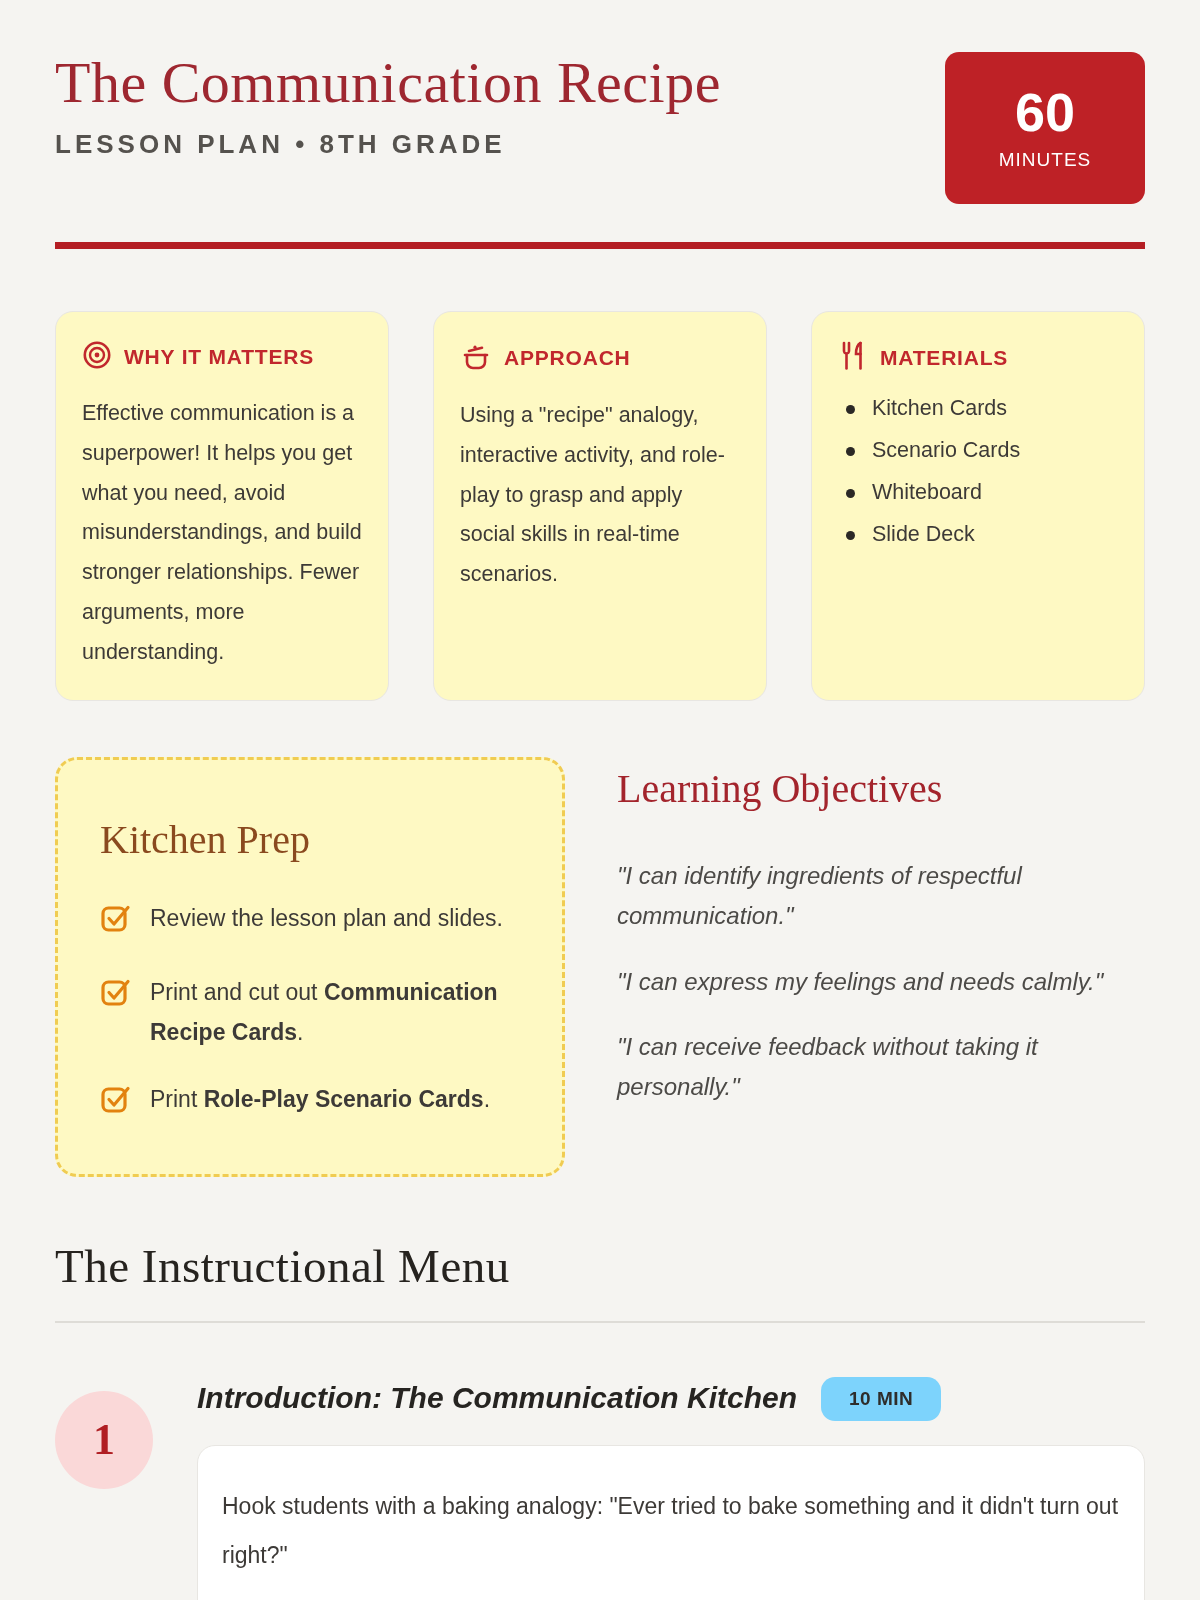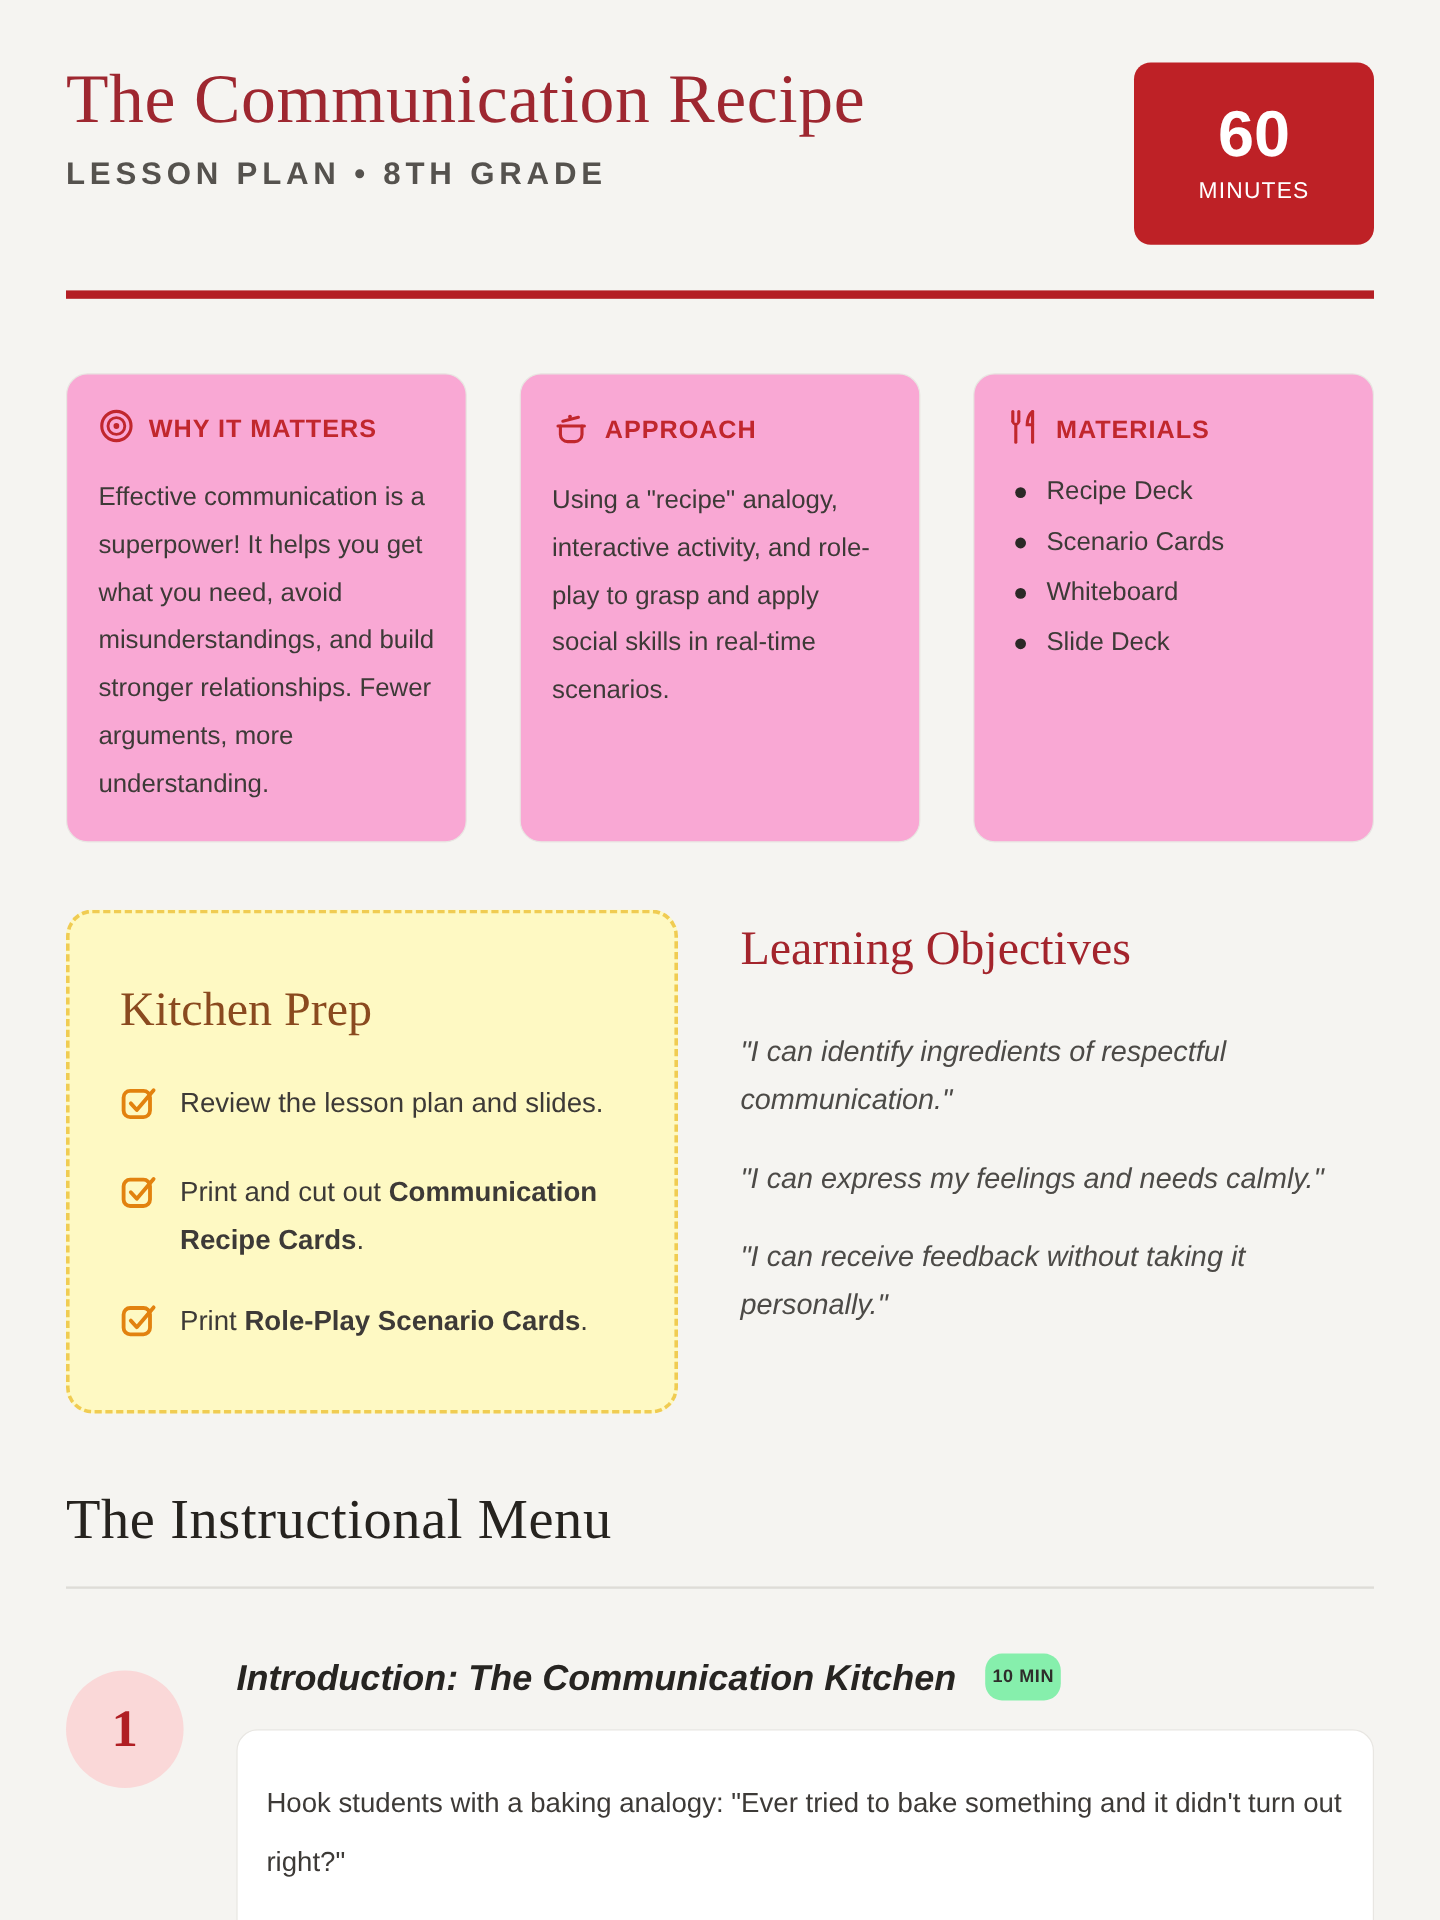--- a/index.html
+++ b/index.html
@@ -42,21 +42,21 @@
     justify-content: center;
   }
   .duration-badge .num { font-size: 54px; font-weight: 700; line-height: 1; }
   .duration-badge .unit { font-size: 19px; letter-spacing: 1px; margin-top: 10px; }
 
   .red-rule { height: 7px; background: #B41E24; border: none; margin-top: 38px; }
 
   
   .cards { display: grid; grid-template-columns: repeat(3, 1fr); gap: 44px; margin-top: 62px; }
   .card {
-    background: #f9a8d4;
+    background: #fef9c3;
     border: 1px solid #E8E6E2;
     border-radius: 18px;
     padding: 28px 26px;
   }
   .card-head { display: flex; align-items: center; gap: 12px; margin-bottom: 20px; }
   .card-head .ttl {
     color: #C1272D; font-weight: 700; font-size: 21px; letter-spacing: 0.8px;
   }
   .card-head svg { flex-shrink: 0; }
   .card-body { font-size: 21.5px; line-height: 1.85; color: #3D3A37; }
@@ -122,23 +122,23 @@
   }
   .step-num span {
     font-family: "Liberation Serif", serif;
     font-size: 44px; font-weight: 700; color: #B01E23;
   }
   .step-content { flex: 1; }
   .step-head { display: flex; justify-content: flex-start; align-items: flex-start; }
   .step-title { font-size: 30px; font-weight: 700; font-style: italic; color: #262421; padding-top: 4px; }
   .min-pill {
     flex-shrink: 0;
-    background: #86efac; color: #2E2D2B;
-    font-size: 15px; font-weight: 700; letter-spacing: 0.5px;
-    padding: 11px 6px; border-radius: 14px; margin-left: 24px;
+    background: #7dd3fc; color: #2E2D2B;
+    font-size: 19px; font-weight: 700; letter-spacing: 0.5px;
+    padding: 11px 28px; border-radius: 14px; margin-left: 24px;
   }
   .step-card {
     margin-top: 24px;
     background: #FFFFFF;
     border: 1px solid #E8E6E2;
     border-radius: 18px;
     padding: 36px 24px 40px 24px;
   }
   .step-card p { font-size: 23px; line-height: 2.15; color: #3D3A37; margin-bottom: 26px; }
   .step-card p:last-child { margin-bottom: 0; }
@@ -200,21 +200,21 @@
             <path d="M11 3 v8"></path>
             <path d="M6 11 a2.5 2.5 0 0 0 2.5 2.5 a2.5 2.5 0 0 0 2.5 -2.5" stroke-width="2.2"></path>
             <path d="M8.5 13.5 v15"></path>
             <path d="M22.5 3 c-3.5 2 -4.5 8 -4.5 11 h4.5"></path>
             <path d="M22.5 3 v25.5"></path>
           </svg>
         </span>
         <span class="ttl">MATERIALS</span>
       </div>
       <ul class="mat-list">
-        <li>Recipe Deck</li>
+        <li>Kitchen Cards</li>
         <li>Scenario Cards</li>
         <li>Whiteboard</li>
         <li>Slide Deck</li>
       </ul>
     </div>
   </div>
 
   <div class="two-col">
 
     <div class="prep-box">

